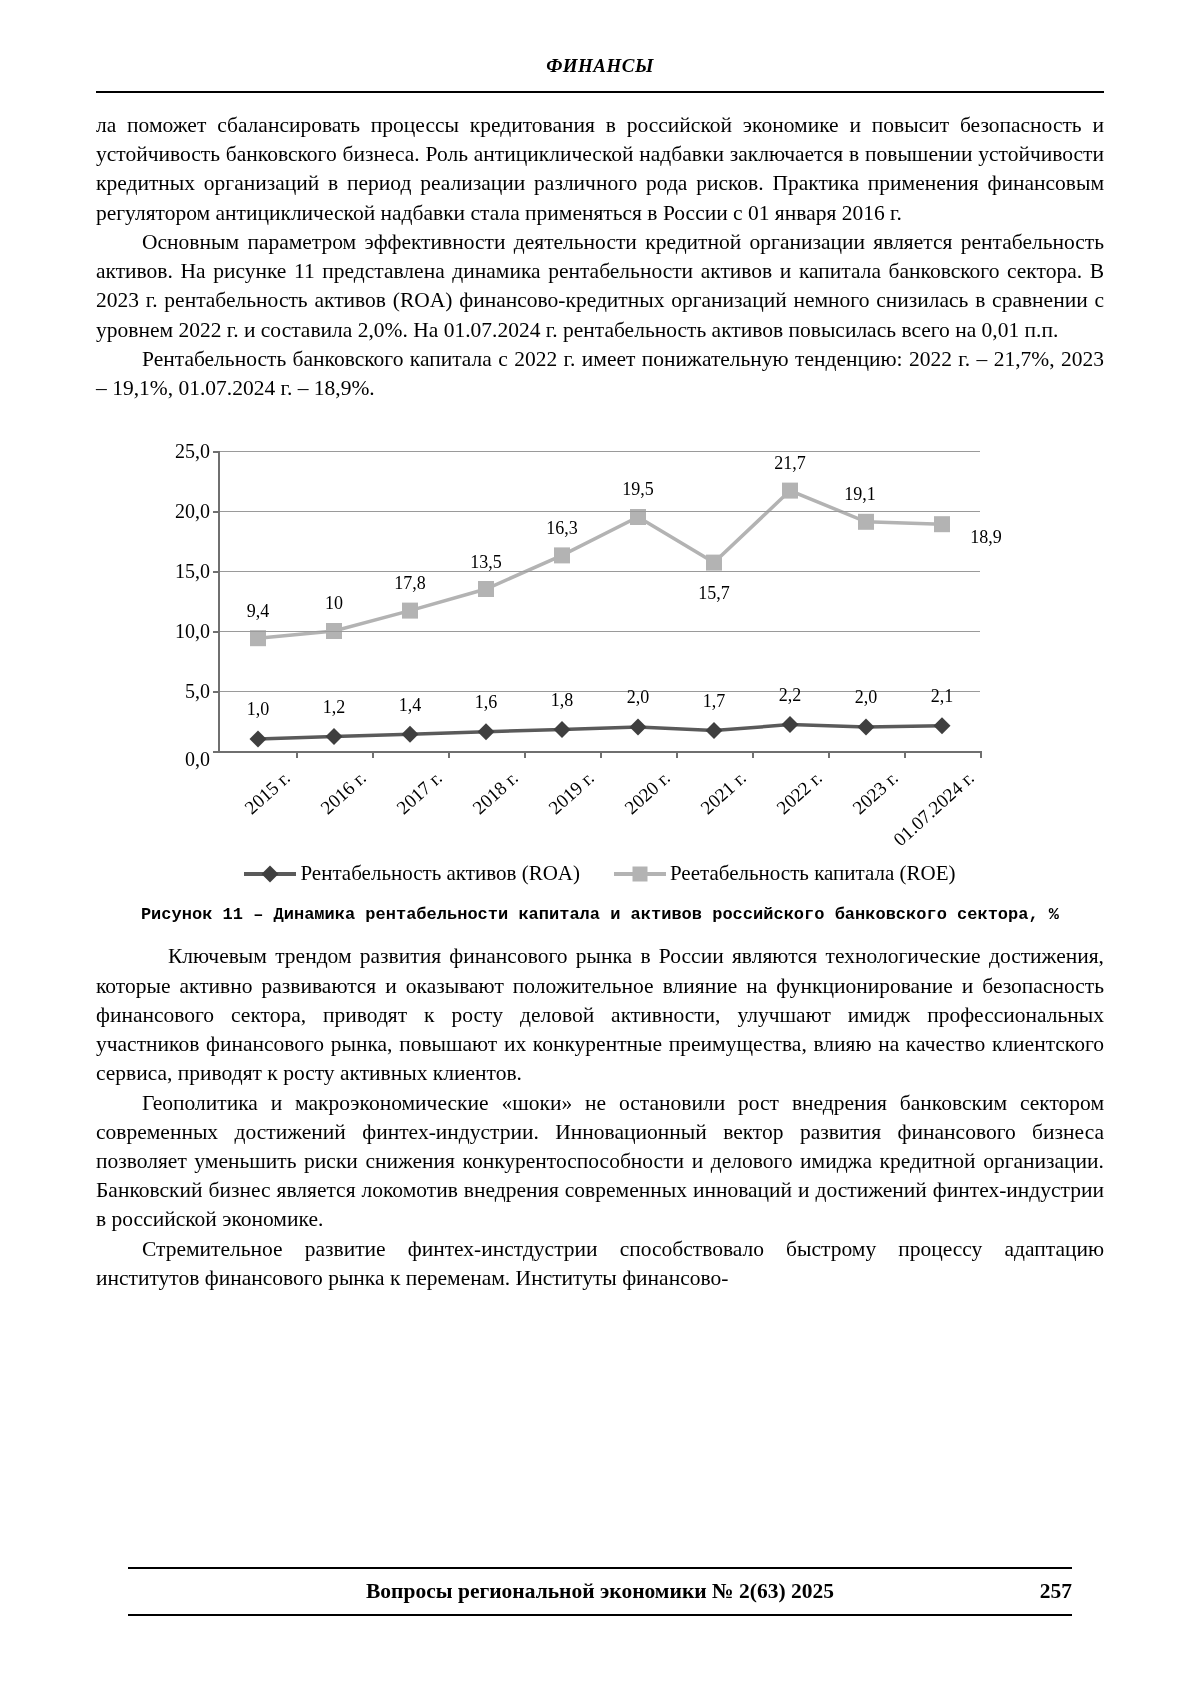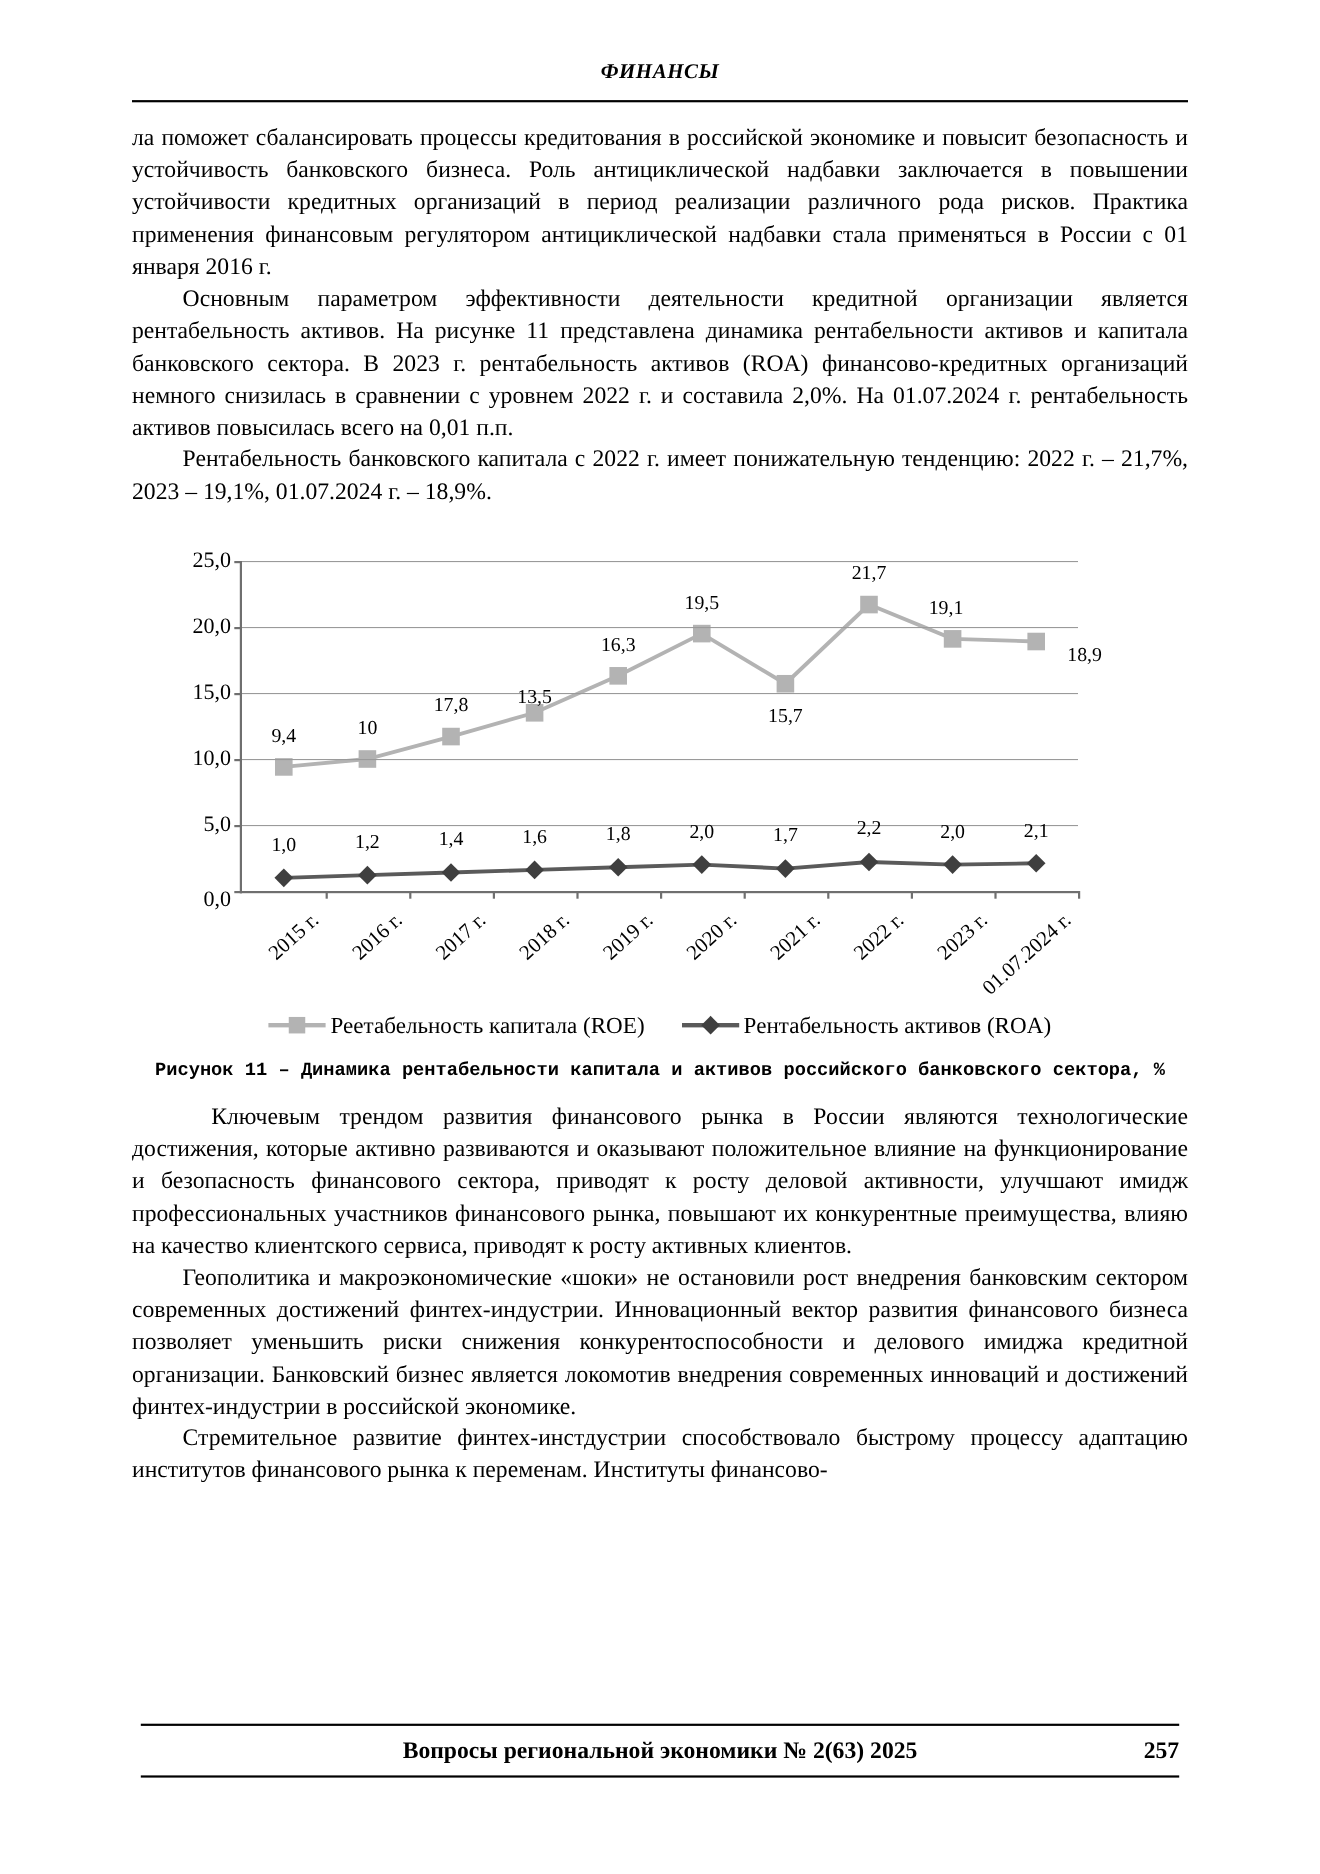--- a/index.html
+++ b/index.html
@@ -12,21 +12,21 @@
     background: #ffffff;
     font-family: "Liberation Serif", serif;
     color: #000000;
     position: relative;
   }
   .page {
     position: relative;
     width: 1200px;
     height: 1704px;
     box-sizing: border-box;
-    padding: 0 120px;
+    padding: 0 96px;
   }
   .header-title {
     text-align: center;
     font-style: italic;
     font-weight: bold;
     font-size: 19px;
     letter-spacing: 0.5px;
     padding-top: 55px;
   }
   .rule {
@@ -280,36 +280,36 @@
           <div class="dlabel" style="left: 266px; top: 250.8px;">1,6</div>
           <div class="dlabel" style="left: 342px; top: 248.4px;">1,8</div>
           <div class="dlabel" style="left: 418px; top: 246px;">2,0</div>
           <div class="dlabel" style="left: 494px; top: 249.6px;">1,7</div>
           <div class="dlabel" style="left: 570px; top: 243.6px;">2,2</div>
           <div class="dlabel" style="left: 646px; top: 246px;">2,0</div>
           <div class="dlabel" style="left: 722px; top: 244.8px;">2,1</div>
           <div class="dlabel" style="left: 38px; top: 159.2px;">9,4</div>
           <div class="dlabel" style="left: 114px; top: 152px;">10</div>
           <div class="dlabel" style="left: 190px; top: 131.6px;">17,8</div>
-          <div class="dlabel" style="left: 266px; top: 124px;">13,5</div>
+          <div class="dlabel" style="left: 266px; top: 111px;">13,5</div>
           <div class="dlabel" style="left: 342px; top: 76.4px;">16,3</div>
           <div class="dlabel" style="left: 418px; top: 38px;">19,5</div>
           <div class="dlabel" style="left: 494px; top: 141.6px;">15,7</div>
           <div class="dlabel" style="left: 570px; top: 11.6px;">21,7</div>
           <div class="dlabel" style="left: 640px; top: 42.8px;">19,1</div>
           <div class="dlabel" style="left: 766px; top: 85.2px;">18,9</div>
         </div>
       <div class="legend">
         <div class="legend-item">
+          <span class="legend-line roa"></span>
+          <span>Рентабельность активов (ROA)</span>
+        </div>
+        <div class="legend-item">
           <span class="legend-line roe"></span>
           <span>Реетабельность капитала (ROE)</span>
-        </div>
-        <div class="legend-item">
-          <span class="legend-line roa"></span>
-          <span>Рентабельность активов (ROA)</span>
         </div>
       </div>
     </div>
     <div class="figcaption">Рисунок 11 – Динамика рентабельности капитала и активов российского банковского сектора, %</div>
   </div>
 
   <div class="body-text">
     <p class="indent" style="text-indent:72px">Ключевым трендом развития финансового рынка в России являются технологические достижения, которые активно развиваются и оказывают положительное влияние на функционирование и безопасность финансового сектора, приводят к росту деловой активности, улучшают имидж профессиональных участников финансового рынка, повышают их конкурентные преимущества, влияю на качество клиентского сервиса, приводят к росту активных клиентов.</p>
     <p class="indent">Геополитика и макроэкономические «шоки» не остановили рост внедрения банковским сектором современных достижений финтех-индустрии. Инновационный вектор развития финансового бизнеса позволяет уменьшить риски снижения конкурентоспособности и делового имиджа кредитной организации. Банковский бизнес является локомотив внедрения современных инноваций и достижений финтех-индустрии в российской экономике.</p>
     <p class="indent">Стремительное развитие финтех-инстдустрии способствовало быстрому процессу адаптацию институтов финансового рынка к переменам. Институты финансово-</p>

